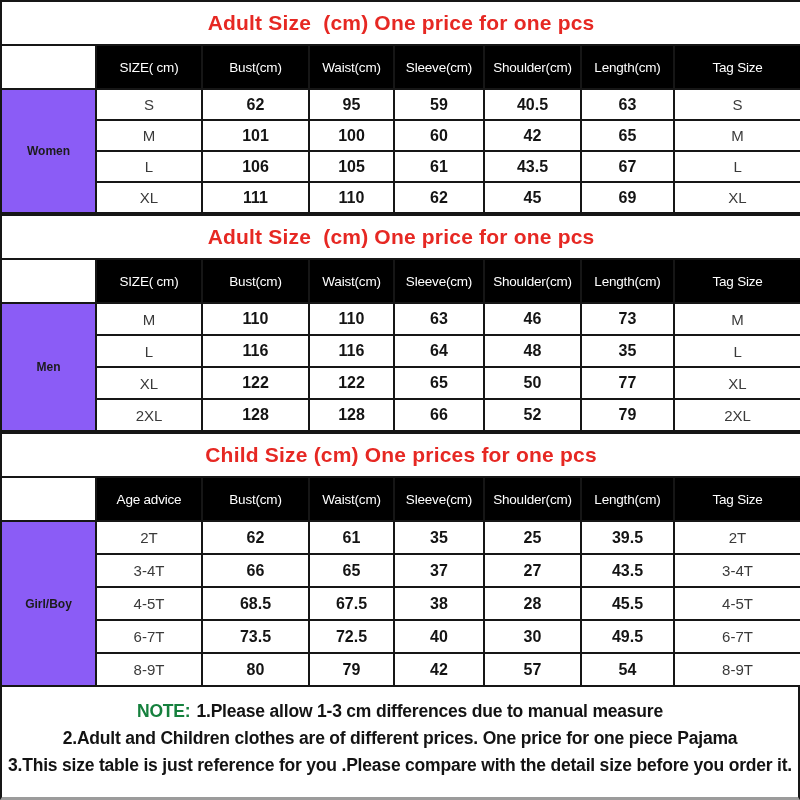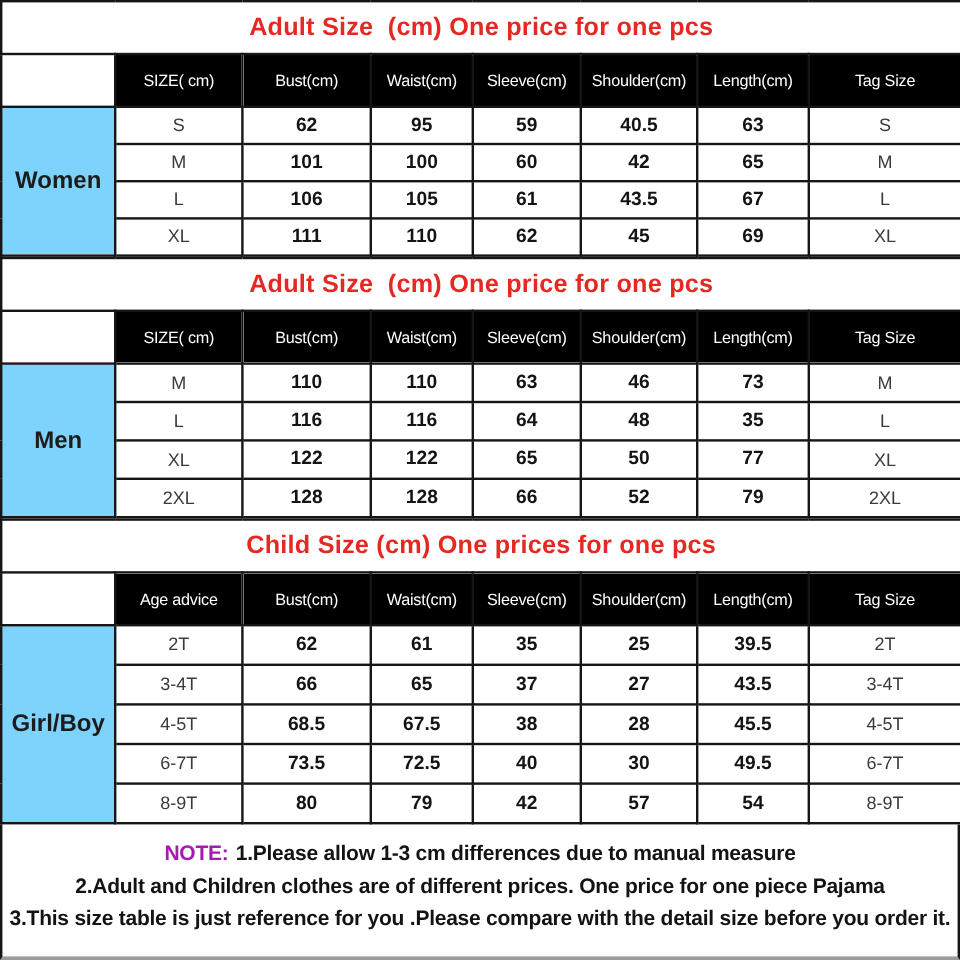--- a/index.html
+++ b/index.html
@@ -41,23 +41,23 @@
     color:#ffffff;
     font-size:13.5px;
     font-weight:normal;
     letter-spacing:-0.2px;
     white-space:pre-wrap;
   }
   table[data-table="0"] tr.data-row{height:31px;}
   table[data-table="1"] tr.data-row{height:32px;}
   table[data-table="2"] tr.data-row{height:33px;}
   td.group-cell{
-    background:#7dd3fc;
+    background:#8b5cf6;
     color:#1c1c1c;
-    font-size:20px;
+    font-size:12px;
     font-weight:bold;
   }
   td.num-cell{
     color:#141414;
     font-size:16px;
     font-weight:bold;
   }
   td.letter-cell{
     color:#3a3a3a;
     font-size:15px;
@@ -72,21 +72,21 @@
     border-bottom:3px solid #9b9b9b;
     padding-top:11px;
     text-align:center;
     color:#131313;
     font-size:17.5px;
     font-weight:bold;
     line-height:27px;
     letter-spacing:-0.2px;
   }
   .note-label{
-    color:#a21caf;
+    color:#15803d;
     margin-right:6px;
   }
 </style>
 </head>
 <body>
 
 <div id="sheet">
 
   <table class="size-table" data-table="0">
     <colgroup>

